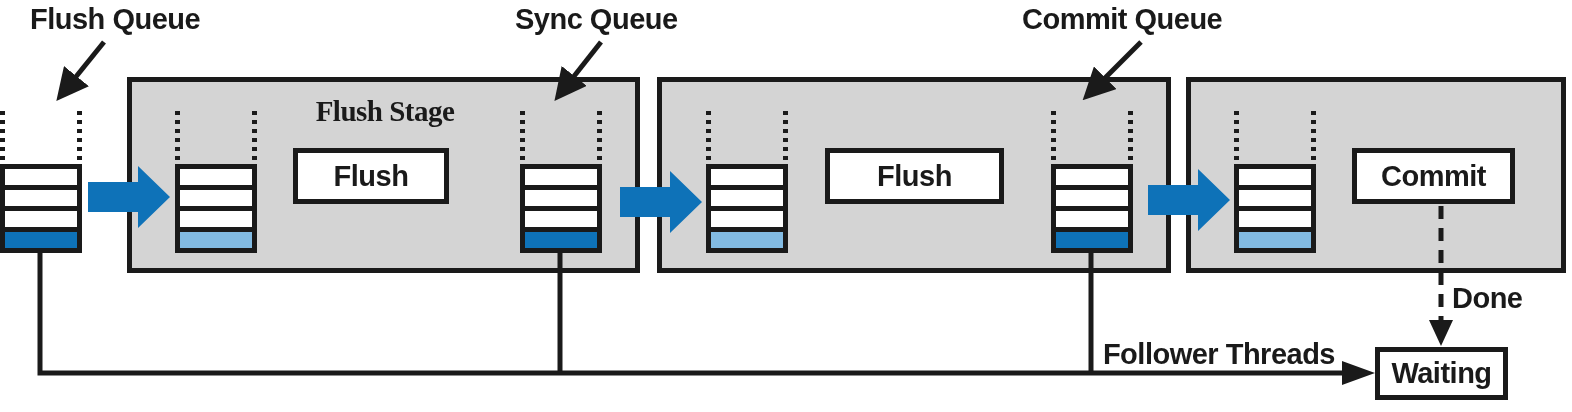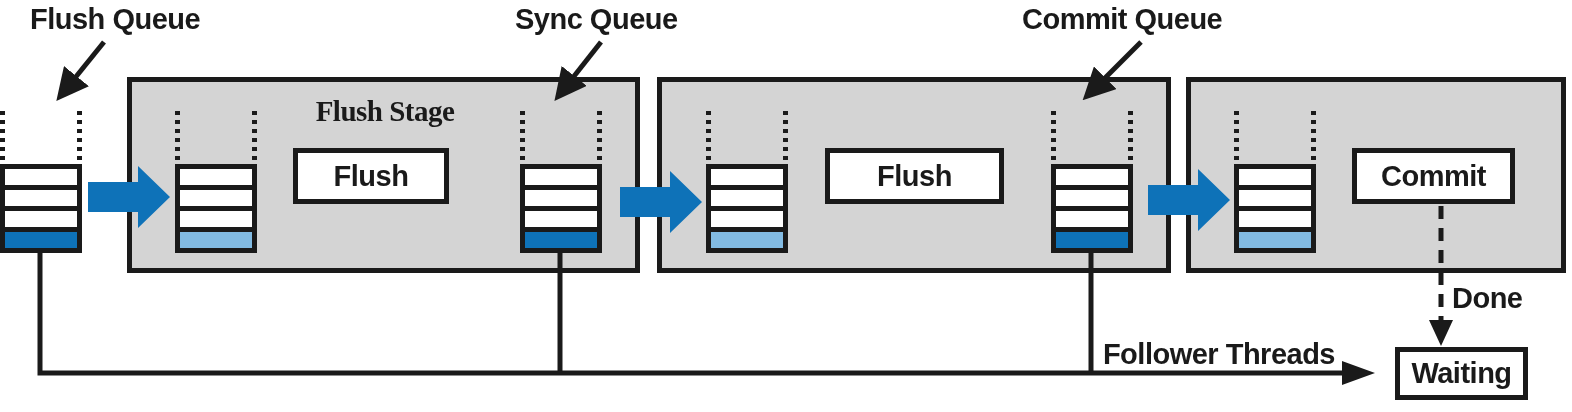--- a/index.html
+++ b/index.html
@@ -29,21 +29,21 @@
   }
   .queue .cell{flex:none;height:16px;background:#fff;}
   .riser{
     position:absolute;top:111px;width:5px;height:52px;z-index:2;
     background-image:repeating-linear-gradient(to bottom,var(--ink) 0 4px,transparent 4px 9px);
   }
   .waiting{
     position:absolute;left:1375px;top:347px;width:133px;height:53px;
     border:5px solid var(--ink);background:#fff;box-sizing:border-box;
     display:flex;align-items:center;justify-content:center;
-    font-size:29px;font-weight:bold;letter-spacing:-0.5px;z-index:6;margin-left:20px;
+    font-size:29px;font-weight:bold;letter-spacing:-0.5px;z-index:6;
   }
   #overlay{position:absolute;left:0;top:0;z-index:5;pointer-events:none;}
 </style>
 </head>
 <body>
 
 <div id="canvas">
 
   <div class="stage" style="left: 127px; width: 513px; background-color: rgb(212, 212, 212);"></div>
   <div class="stage" style="left: 657px; width: 514px; background-color: rgb(212, 212, 212);"></div>

